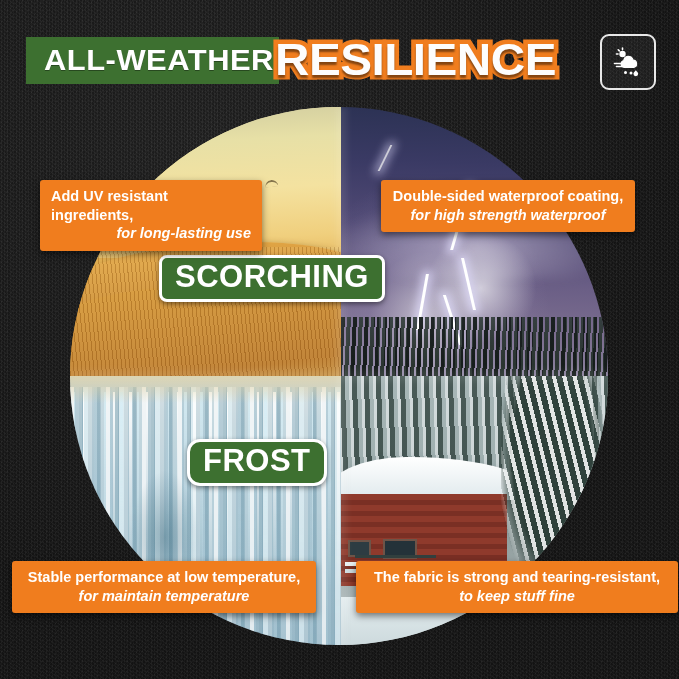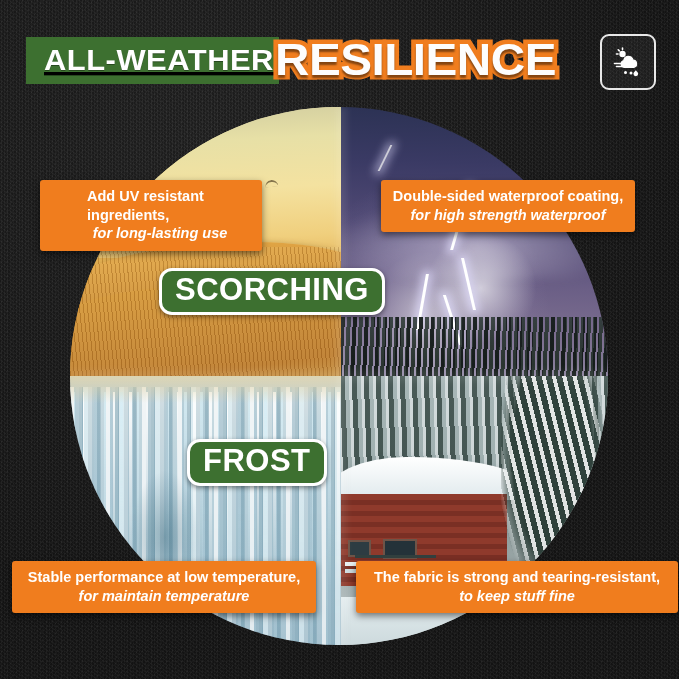--- a/index.html
+++ b/index.html
@@ -30,21 +30,20 @@
     position:absolute;left:26px;top:31px;
     height:56px;width:630px;
     display:flex;align-items:center;
   }
   .hdr-green{
     background:#3d7030;
     height:47px;
     display:flex;align-items:center;
     padding:0 12px 0 18px;
     margin-top:2px;
-    text-decoration:underline;
   }
   .hdr-green .t{
     color:#ffffff;
     font-size:30px;
     font-weight:bold;
     letter-spacing:.5px;
     line-height:1;
     white-space:nowrap;
     text-shadow:0 1px 0 rgba(0,0,0,.35);
     transform:scaleX(1.03);
@@ -265,21 +264,21 @@
     padding:3px 13px 5px;
     color:#ffffff;
     font-size:31px;
     font-weight:bold;
     letter-spacing:.5px;
     line-height:1.05;
     white-space:nowrap;
     box-shadow:0 2px 5px rgba(0,0,0,.45);
     z-index:6;
   }
-  .lbl-scorch{left:159px;top:268px;}
+  .lbl-scorch{left:159px;top:255px;border-radius:8px;}
   .lbl-storm {left:396px;top:259px;}
   .lbl-frost {left:187px;top:439px;}
   .lbl-blizz {left:381px;top:439px;}
 
   
   .callout{
     position:absolute;
     background:#f07d1e;
     color:#ffffff;
     font-size:14.5px;
@@ -287,21 +286,21 @@
     line-height:1.28;
     padding:7px 11px 8px;
     border-radius:3px;
     box-shadow:0 3px 7px rgba(0,0,0,.5);
     z-index:7;
     text-align:center;
   }
   .callout .l1{display:block;}
   .callout .l2{display:block;font-style:italic;}
   .c-tl{left:40px; top:180px; width:200px;}
-  .c-tl .l1{text-align:left;margin-left:36px;} .c-tl .l2{text-align:center;padding-left:18px;}
+  .c-tl .l1{text-align:left;} .c-tl .l2{text-align:right;padding-left:18px;}
   .c-tr{left:381px;top:180px; width:232px;}
   .c-bl{left:12px; top:561px; width:282px;}
   .c-br{left:356px;top:561px; width:300px;}
 </style>
 </head>
 <body>
 
 <div id="poster">
 
   <div class="bg-texture"></div>

